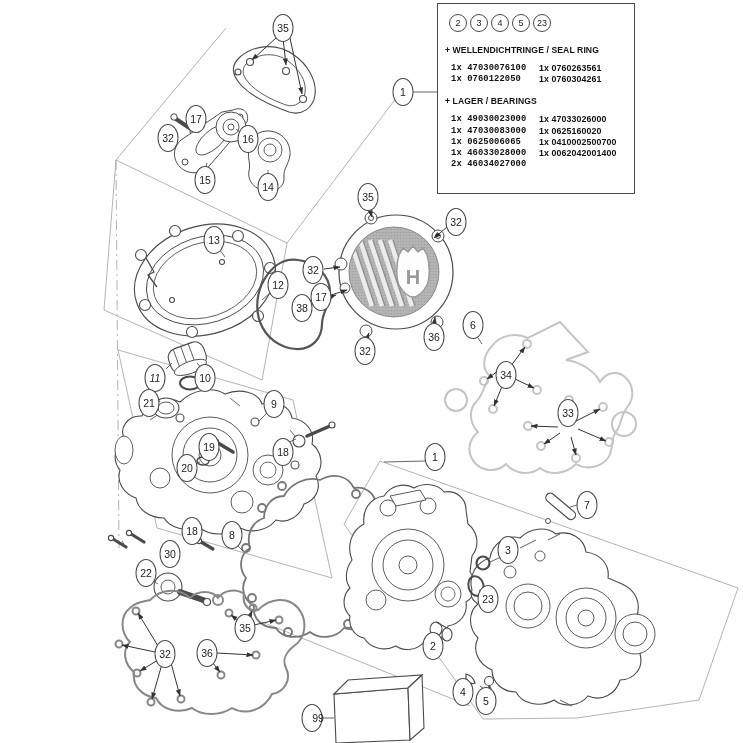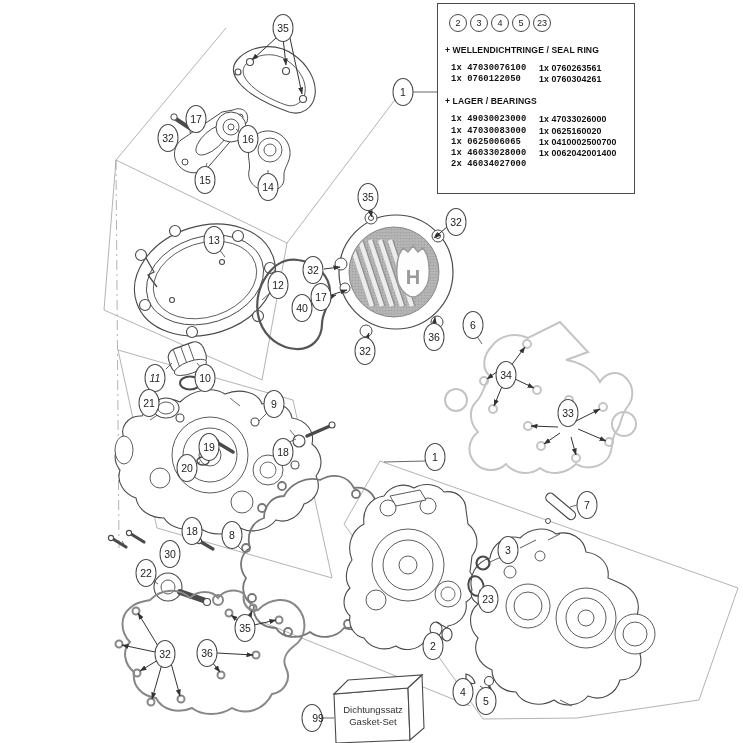--- a/index.html
+++ b/index.html
@@ -370,40 +370,36 @@
       <span class="c1">1x 46033028000</span>
       <span class="c2">1x 0062042001400</span>
     </div>
     <div class="prow">
       <span class="c1">2x 46034027000</span>
       <span class="c2"></span>
     </div>
   </div>
 </div>
 
-<div class="gasketbox-label">
-  <span>Dichtungssatz</span>
-  <span>Gasket-Set</span>
-</div>
 
 <div id="callout-layer">
       <div class="callout" style="left: 283px; top: 28px;">35</div>
       <div class="callout" style="left: 196px; top: 119px;">17</div>
       <div class="callout" style="left: 168px; top: 138px;">32</div>
       <div class="callout" style="left: 248px; top: 139px;">16</div>
       <div class="callout" style="left: 205px; top: 180px;">15</div>
       <div class="callout" style="left: 268px; top: 187px;">14</div>
       <div class="callout" style="left: 403px; top: 92px;">1</div>
       <div class="callout" style="left: 214px; top: 240px;">13</div>
       <div class="callout" style="left: 278px; top: 285px;">12</div>
       <div class="callout" style="left: 368px; top: 197px;">35</div>
       <div class="callout" style="left: 456px; top: 222px;">32</div>
       <div class="callout" style="left: 313px; top: 270px;">32</div>
       <div class="callout" style="left: 321px; top: 297px;">17</div>
-      <div class="callout" style="left: 302px; top: 308px;">40</div>
+      <div class="callout" style="left: 302px; top: 308px;">38</div>
       <div class="callout" style="left: 365px; top: 351px;">32</div>
       <div class="callout" style="left: 434px; top: 337px;">36</div>
       <div class="callout" style="left: 473px; top: 325px;">6</div>
       <div class="callout" style="left: 506px; top: 375px;">34</div>
       <div class="callout" style="left: 568px; top: 413px;">33</div>
       <div class="callout" style="left: 155px; top: 378px; font-style: italic;">11</div>
       <div class="callout" style="left: 205px; top: 378px;">10</div>
       <div class="callout" style="left: 149px; top: 403px;">21</div>
       <div class="callout" style="left: 274px; top: 404px;">9</div>
       <div class="callout" style="left: 209px; top: 447px;">19</div>

